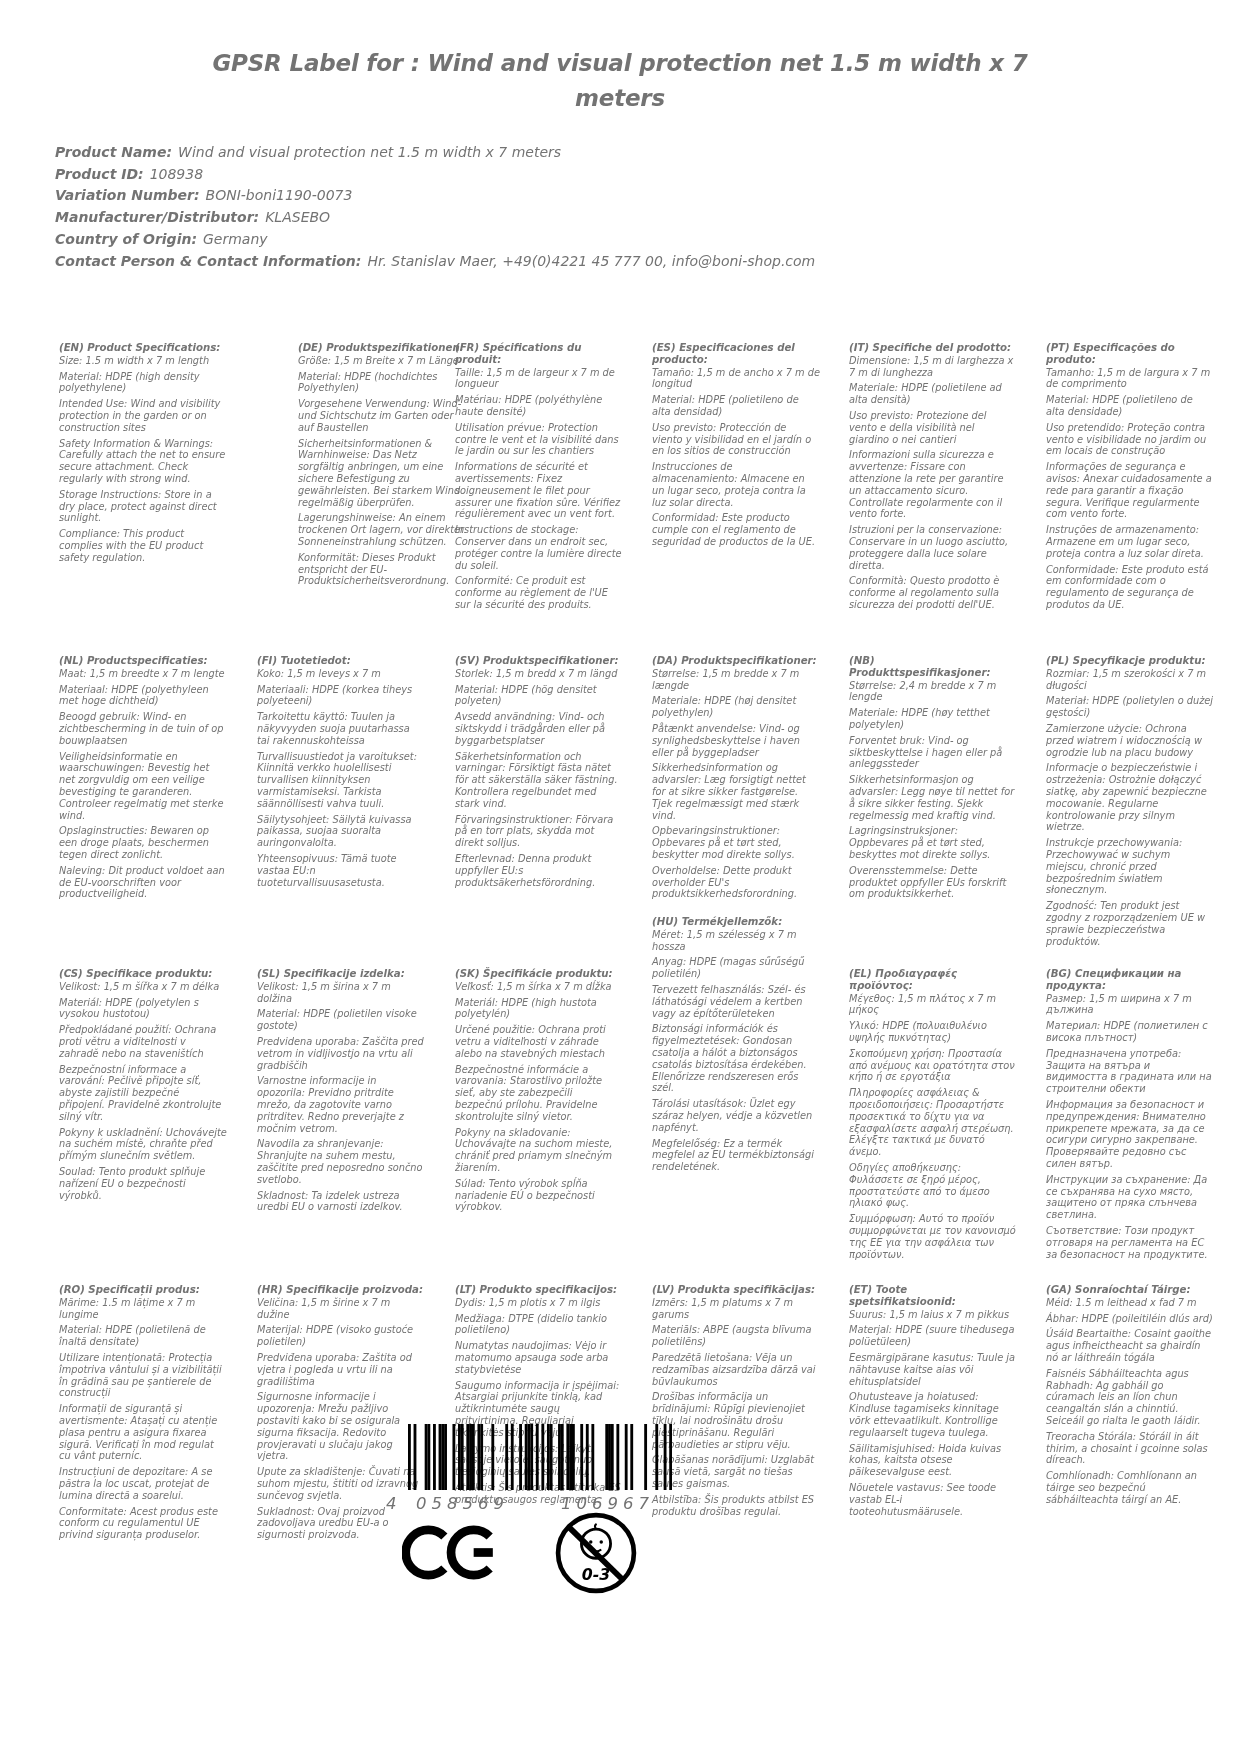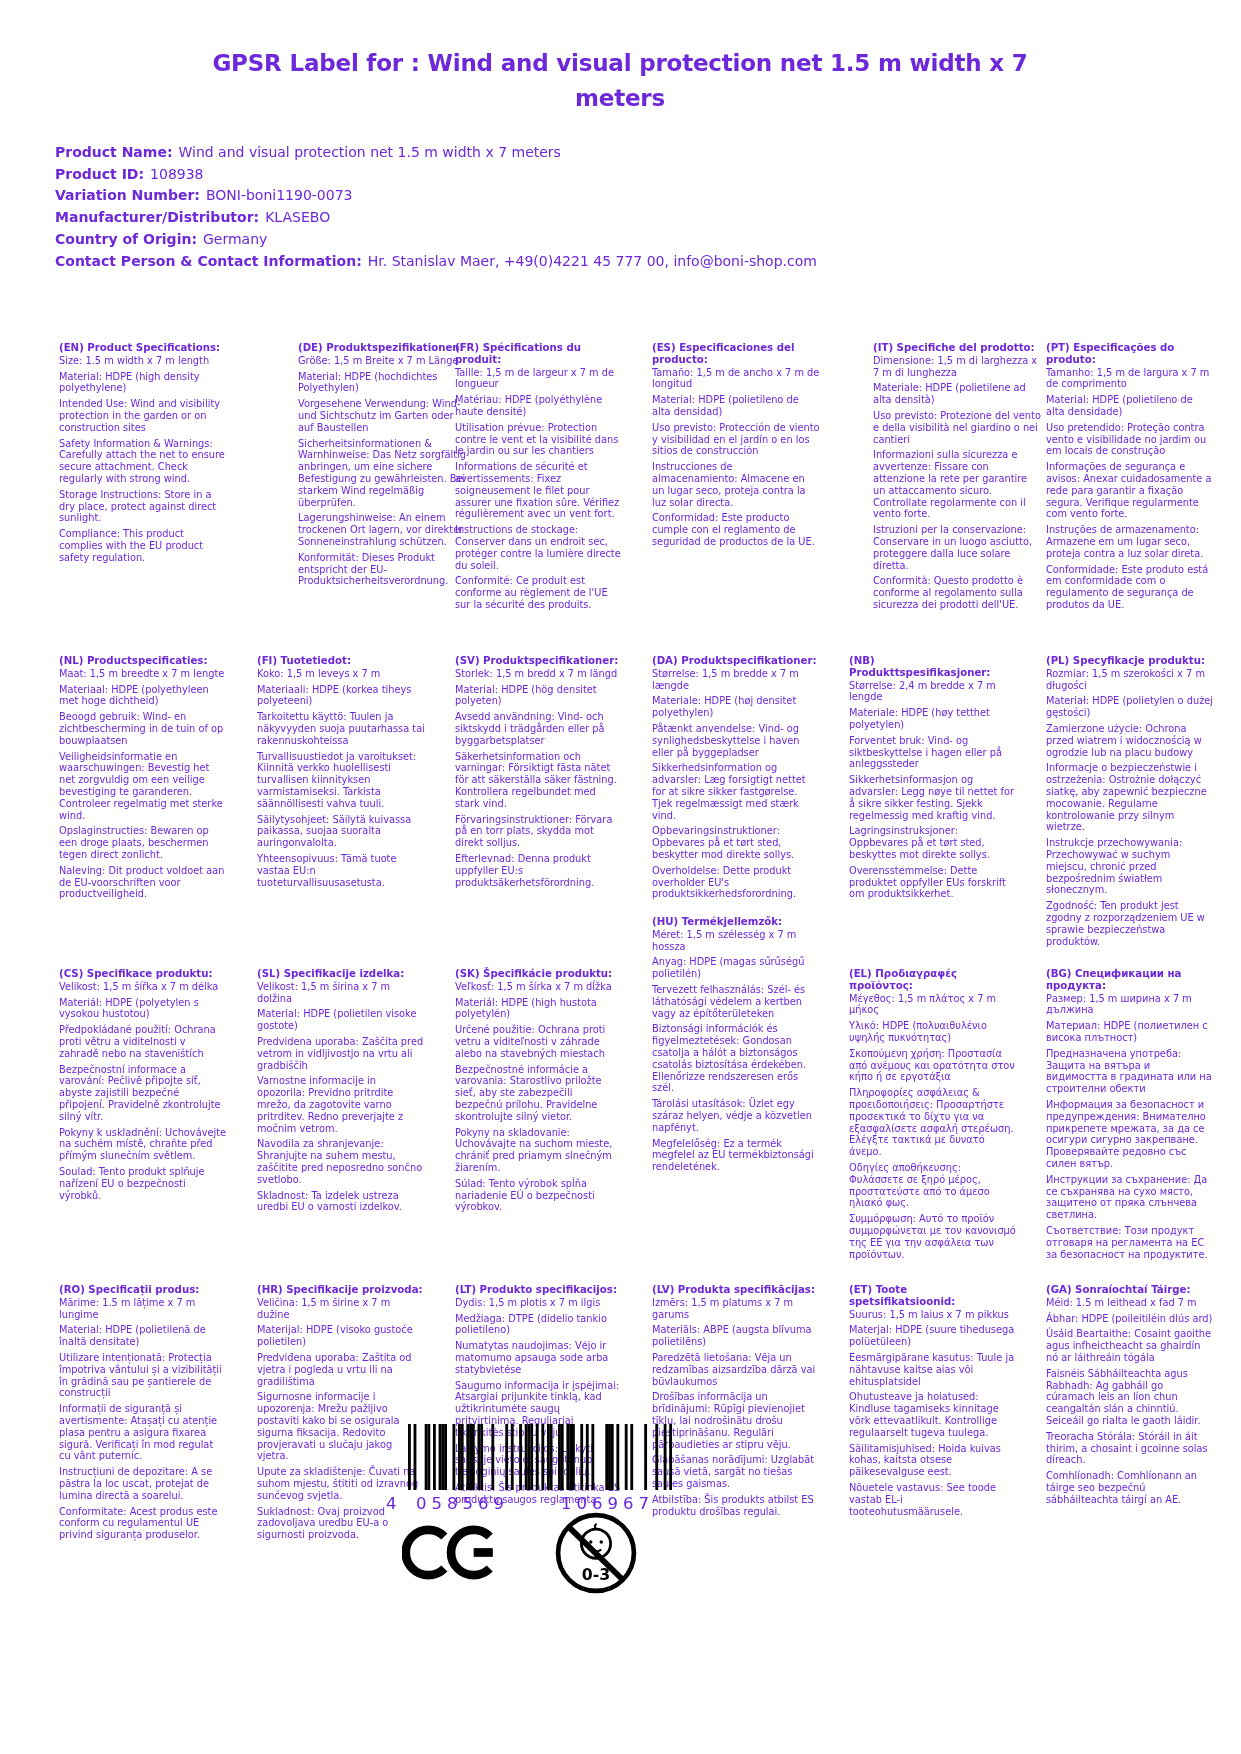--- a/index.html
+++ b/index.html
@@ -1,21 +1,22 @@
 <!DOCTYPE html>
 <html><head>
 <meta charset="utf-8">
 <style>
   * { margin:0; padding:0; box-sizing:border-box; }
   html,body { background:#ffffff; }
   .page {
     position:relative; width:1241px; height:1754px; margin:0 auto;
-    background:#ffffff; color:#6d28d9;
+    background:#ffffff; color:#737373;
     font-family:"DejaVu Sans","Liberation Sans",sans-serif;
     overflow:hidden;
+    font-style:italic;
   }
   .title {
     position:absolute; left:170px; top:46px; width:900px;
     text-align:center; font-weight:bold; font-size:23px; line-height:35px;
     letter-spacing:-0.2px;
   }
   .info { position:absolute; left:55px; top:142px; font-size:14px; line-height:21.7px; }
   .info-line .lbl { font-weight:bold; margin-right:6px; }
   .spec-block { position:absolute; width:168px; font-size:9.8px; line-height:11.8px; }
   .spec-heading { font-weight:bold; font-size:10.2px; margin-bottom:1px; }
@@ -86,21 +87,21 @@
         <div class="spec-par">Conformité: Ce produit est conforme au règlement de l'UE sur la sécurité des produits.</div>
       </div>
       <div class="spec-block" style="left: 652px; top: 342px;">
         <div class="spec-heading">(ES) Especificaciones del producto:</div>
         <div class="spec-par">Tamaño: 1,5 m de ancho x 7 m de longitud</div>
         <div class="spec-par">Material: HDPE (polietileno de alta densidad)</div>
         <div class="spec-par">Uso previsto: Protección de viento y visibilidad en el jardín o en los sitios de construcción</div>
         <div class="spec-par">Instrucciones de almacenamiento: Almacene en un lugar seco, proteja contra la luz solar directa.</div>
         <div class="spec-par">Conformidad: Este producto cumple con el reglamento de seguridad de productos de la UE.</div>
       </div>
-      <div class="spec-block" style="left: 849px; top: 342px; margin-left: 24px;">
+      <div class="spec-block" style="left: 849px; top: 342px;">
         <div class="spec-heading">(IT) Specifiche del prodotto:</div>
         <div class="spec-par">Dimensione: 1,5 m di larghezza x 7 m di lunghezza</div>
         <div class="spec-par">Materiale: HDPE (polietilene ad alta densità)</div>
         <div class="spec-par">Uso previsto: Protezione del vento e della visibilità nel giardino o nei cantieri</div>
         <div class="spec-par">Informazioni sulla sicurezza e avvertenze: Fissare con attenzione la rete per garantire un attaccamento sicuro. Controllate regolarmente con il vento forte.</div>
         <div class="spec-par">Istruzioni per la conservazione: Conservare in un luogo asciutto, proteggere dalla luce solare diretta.</div>
         <div class="spec-par">Conformità: Questo prodotto è conforme al regolamento sulla sicurezza dei prodotti dell'UE.</div>
       </div>
       <div class="spec-block" style="left: 1046px; top: 342px;">
         <div class="spec-heading">(PT) Especificações do produto:</div>

